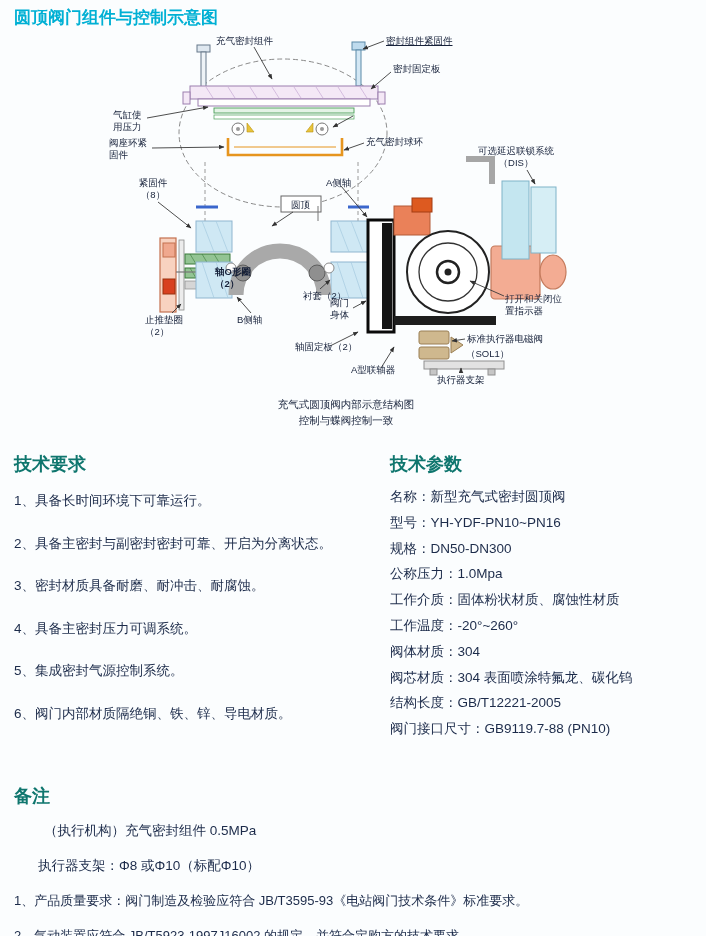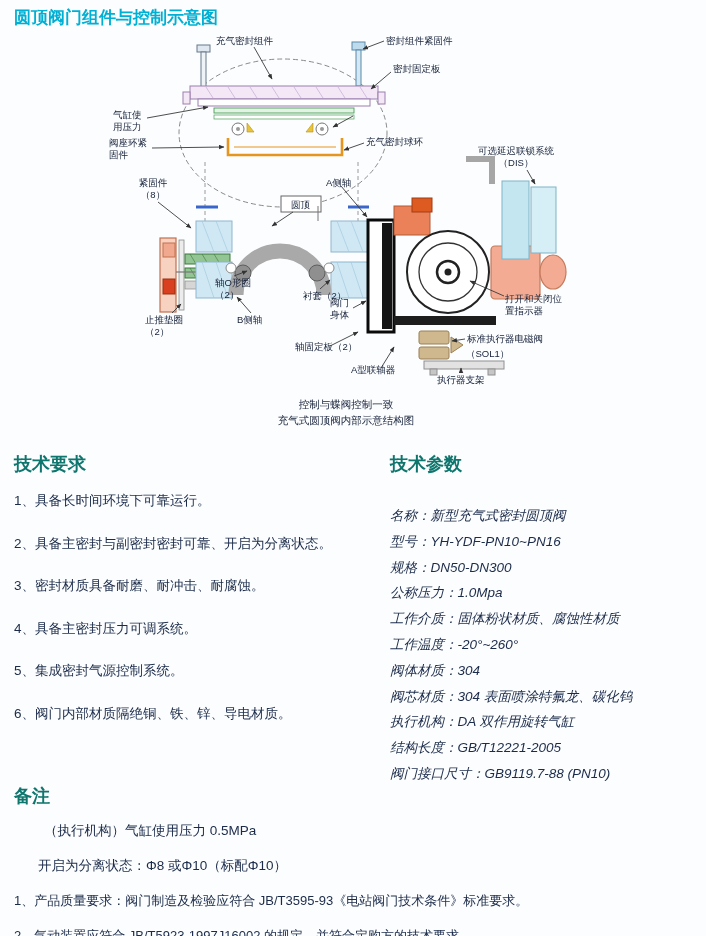--- a/index.html
+++ b/index.html
@@ -10,21 +10,21 @@
   .diagram svg{position:absolute;left:0;top:0;}
   .dlabel{position:absolute;font-size:9.5px;line-height:1.3;color:#16213a;}
   .center{text-align:center;}
   .nowrap{white-space:nowrap;}
   .caption{position:absolute;left:248px;top:397px;width:196px;text-align:center;font-size:10.5px;line-height:1.5;color:#16213a;}
   .sec-heading{font-size:18px;font-weight:bold;color:#0f766e;margin:0;}
   .tech-req{position:absolute;left:14px;top:452px;width:368px;}
   .tech-req .items{margin-top:16px;}
   .tech-req .item{font-size:13.5px;margin-bottom:24.5px;}
   .tech-params{position:absolute;left:390px;top:452px;width:312px;}
-  .tech-params .items{margin-top:27px;font-style:italic;}
+  .tech-params .items{margin-top:8px;}
   .tech-params .item{font-size:13.5px;line-height:25.8px;}
   .remarks{position:absolute;left:14px;top:784px;width:686px;}
   .remarks .note1{margin:14px 0 0 30px;font-size:13.5px;}
   .remarks .note2{margin:17px 0 0 24px;font-size:13.5px;}
   .remarks .item{font-size:13px;margin-top:17px;}
 </style>
 </head>
 <body>
 
 <div class="page">
@@ -170,44 +170,44 @@
         <path d="M251,313 L237,297" marker-end="url(#arw)"></path>
         <path d="M330,346 L358,332" marker-end="url(#arw)"></path>
         <path d="M381,368 L394,347" marker-end="url(#arw)"></path>
         <path d="M504,296 L470,281" marker-end="url(#arw)"></path>
         <path d="M465,339 L452,341" marker-end="url(#arw)"></path>
         <path d="M461,373 L461,368" marker-end="url(#arw)"></path>
       </g>
     </svg>
 
     <div class="dlabel nowrap" style="left:216px;top:35px;">充气密封组件</div>
-    <div class="dlabel nowrap" style="left:386px;top:35px;">密封组件紧固件</div>
+    <div class="dlabel nowrap" style="left:386px;top:35px;text-decoration:underline;">密封组件紧固件</div>
     <div class="dlabel nowrap" style="left:393px;top:63px;">密封固定板</div>
     <div class="dlabel" style="left:113px;top:109px;width:32px;">气缸使用压力</div>
     <div class="dlabel" style="left:109px;top:137px;width:42px;">阀座环紧固件</div>
     <div class="dlabel nowrap" style="left:366px;top:136px;">充气密封球环</div>
     <div class="dlabel center" style="left:476px;top:145px;width:80px;">可选延迟联锁系统（DIS）</div>
     <div class="dlabel center" style="left:135px;top:177px;width:36px;">紧固件（8）</div>
     <div class="dlabel nowrap" style="left:326px;top:177px;">A侧轴</div>
     <div class="dlabel nowrap" style="left:291px;top:199px;">圆顶</div>
-    <div class="dlabel" style="left:215px;top:277px;width:36px;">轴O形圈（2）</div>
+    <div class="dlabel" style="left:215px;top:266px;width:36px;font-weight:bold;">轴O形圈（2）</div>
     <div class="dlabel nowrap" style="left:303px;top:290px;">衬套（2）</div>
     <div class="dlabel" style="left:330px;top:297px;width:22px;">阀门身体</div>
     <div class="dlabel" style="left:145px;top:314px;width:42px;">止推垫圈（2）</div>
     <div class="dlabel nowrap" style="left:237px;top:314px;">B侧轴</div>
     <div class="dlabel nowrap" style="left:295px;top:341px;">轴固定板（2）</div>
     <div class="dlabel nowrap" style="left:351px;top:364px;">A型联轴器</div>
     <div class="dlabel" style="left:505px;top:293px;width:62px;">打开和关闭位置指示器</div>
     <div class="dlabel nowrap" style="left:467px;top:333px;">标准执行器电磁阀</div>
     <div class="dlabel nowrap" style="left:466px;top:348px;">（SOL1）</div>
     <div class="dlabel nowrap" style="left:437px;top:374px;">执行器支架</div>
 
     <div class="caption">
+      <div>充气式圆顶阀内部示意结构图</div>
       <div>控制与蝶阀控制一致</div>
-      <div>充气式圆顶阀内部示意结构图</div>
     </div>
   </div>
 
   <section class="tech-req">
     <h2 class="sec-heading">技术要求</h2>
     <div class="items">
       <div class="item">1、具备长时间环境下可靠运行。</div>
       <div class="item">2、具备主密封与副密封密封可靠、开启为分离状态。</div>
       <div class="item">3、密封材质具备耐磨、耐冲击、耐腐蚀。</div>
       <div class="item">4、具备主密封压力可调系统。</div>
@@ -220,27 +220,26 @@
     <h2 class="sec-heading">技术参数</h2>
     <div class="items">
       <div class="item">名称：新型充气式密封圆顶阀</div>
       <div class="item">型号：YH-YDF-PN10~PN16</div>
       <div class="item">规格：DN50-DN300</div>
       <div class="item">公称压力：1.0Mpa</div>
       <div class="item">工作介质：固体粉状材质、腐蚀性材质</div>
       <div class="item">工作温度：-20°~260°</div>
       <div class="item">阀体材质：304</div>
       <div class="item">阀芯材质：304 表面喷涂特氟龙、碳化钨</div>
-      <div class="item">执行机构：DA 双作用旋转气缸</div>
       <div class="item">结构长度：GB/T12221-2005</div>
       <div class="item">阀门接口尺寸：GB9119.7-88 (PN10)</div>
     </div>
   </section>
 
   <section class="remarks">
     <h2 class="sec-heading">备注</h2>
-    <div class="note1">（执行机构）气缸使用压力 0.5MPa</div>
-    <div class="note2">开启为分离状态：Φ8 或Φ10（标配Φ10）</div>
+    <div class="note1">（执行机构）充气密封组件 0.5MPa</div>
+    <div class="note2">执行器支架：Φ8 或Φ10（标配Φ10）</div>
     <div class="item">1、产品质量要求：阀门制造及检验应符合 JB/T3595-93《电站阀门技术条件》标准要求。</div>
     <div class="item">2、气动装置应符合 JB/T5923-1997J16002 的规定，并符合定购方的技术要求。</div>
   </section>
 
 </div>
 
 </body></html>

